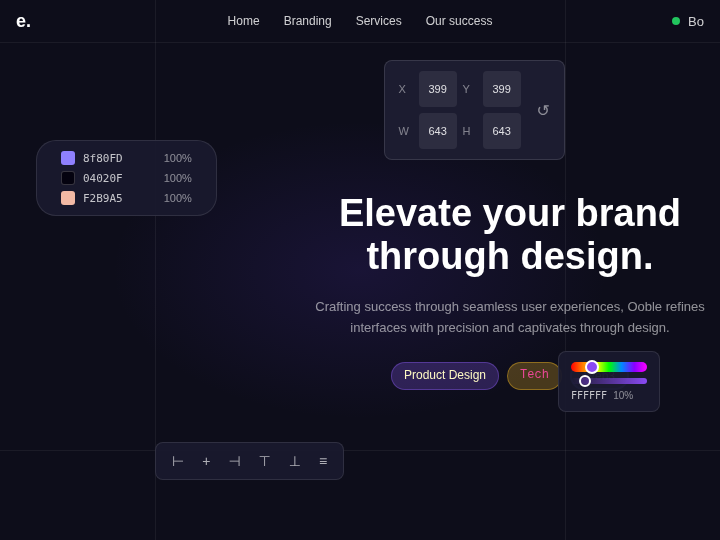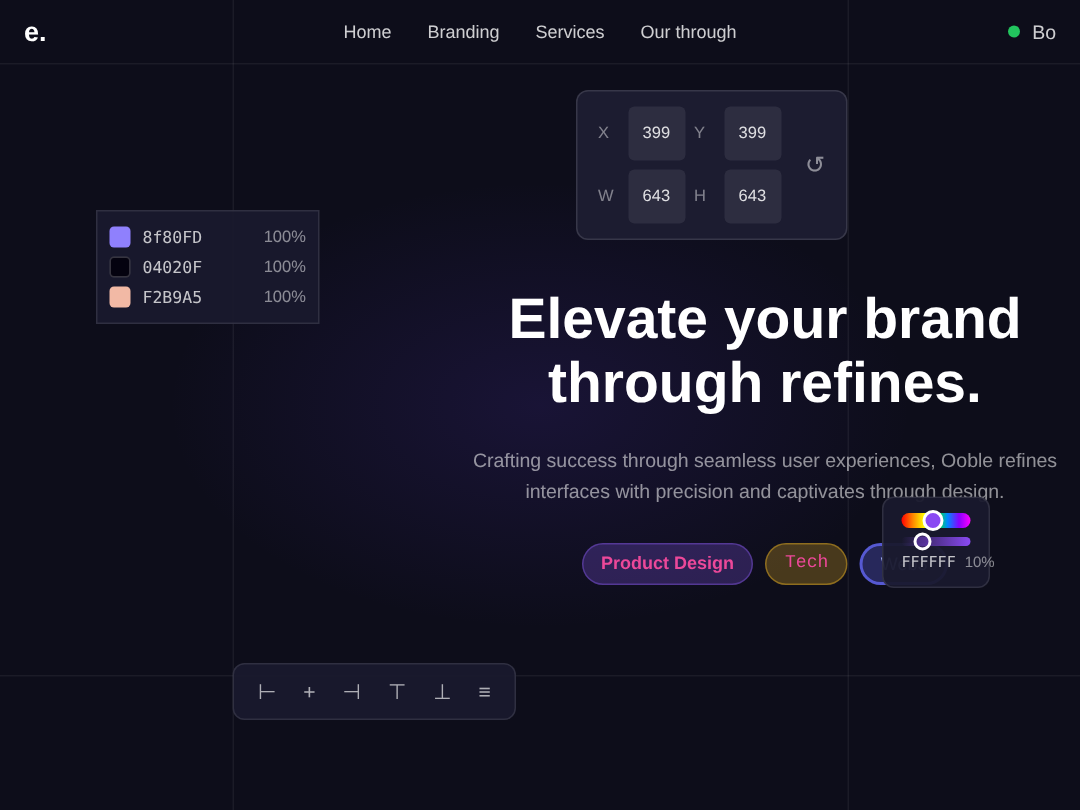--- a/index.html
+++ b/index.html
@@ -135,23 +135,22 @@
       position: relative;
     }
     .tag {
       padding: 5px 12px;
       border-radius: 20px;
       font-size: 12px;
       font-weight: 500;
     }
     .tag-purple {
       background: rgba(139, 92, 246, 0.25);
-      color: #ec4899;
+      color: #fef9c3;
       border: 1px solid rgba(139, 92, 246, 0.4);
-      font-weight: bold;
     }
     .tag-tech {
       background: rgba(251, 191, 36, 0.25);
       color: #ec4899;
       border: 1px solid rgba(251, 191, 36, 0.4);
       font-family: Liberation Mono, monospace;
     }
     .tag-web3 {
       background: rgba(99, 102, 241, 0.3);
       color: #a5b4fc;
@@ -200,25 +199,25 @@
     .coord-refresh {
       color: rgba(255,255,255,0.5);
       font-size: 16px;
       cursor: pointer;
     }
 
     
     .color-panel {
       position: absolute;
       top: 140px;
-      left: 64px;
+      left: 36px;
       background: rgba(25, 25, 45, 0.95);
       border: 1px solid rgba(255,255,255,0.1);
-      border-radius: 0;
-      padding: 10px 8px;
+      border-radius: 20px;
+      padding: 10px 24px;
       z-index: 10;
       min-width: 120px;
     }
     .color-row {
       display: flex;
       align-items: center;
       gap: 8px;
       margin-bottom: 6px;
     }
     .color-row:last-child { margin-bottom: 0; }
@@ -257,28 +256,28 @@
     .toolbar-icon {
       color: rgba(255,255,255,0.65);
       font-size: 14px;
       cursor: pointer;
       padding: 2px;
     }
 
     
     .color-picker-panel {
       position: absolute;
-      bottom: 148px;
+      bottom: 128px;
       right: 60px;
       background: rgba(25, 25, 45, 0.95);
       border: 1px solid rgba(255,255,255,0.1);
       border-radius: 8px;
       padding: 10px 12px;
       z-index: 10;
-      width: 72px;
+      width: 102px;
     }
     .color-gradient-bar {
       height: 10px;
       border-radius: 5px;
       background: linear-gradient(to right, #ff0000, #ff8800, #ffff00, #00ff00, #0088ff, #8800ff, #ff00ff);
       margin-bottom: 6px;
       position: relative;
     }
     .color-picker-thumb {
       position: absolute;
@@ -343,21 +342,21 @@
 <div class="grid-lines"></div>
 <div class="h-line-1"></div>
 <div class="h-line-2"></div>
 
 <nav class="navbar">
   <span class="navbar-logo">e.</span>
   <div class="navbar-nav">
     <a>Home</a>
     <a>Branding</a>
     <a>Services</a>
-    <a>Our through</a>
+    <a>Our success</a>
   </div>
   <div class="navbar-right">
     <div class="status-dot"></div>
     <span>Bo</span>
   </div>
 </nav>
 
 <div class="coord-panel">
   <div class="coord-group">
     <div class="coord-row">
@@ -391,21 +390,21 @@
     <div class="color-swatch" style="background:#f2b9a5;"></div>
     <span class="color-hex">F2B9A5</span>
     <span class="color-pct">100%</span>
   </div>
 </div>
 
 <div class="main-content">
   <div class="hero-section">
     <h1 class="hero-title">
       <span>Elevate your brand</span><br>
-      <span>through refines.</span>
+      <span>through design.</span>
     </h1>
     <p class="hero-subtitle">Crafting success through seamless user experiences, Ooble refines interfaces with precision and captivates through design.</p>
     <div class="tags">
       <span class="tag tag-purple">Product Design</span>
       <span class="tag tag-tech">Tech</span>
       <span class="tag tag-web3" style="position:relative;">Web3</span>
     </div>
   </div>
 </div>
 

